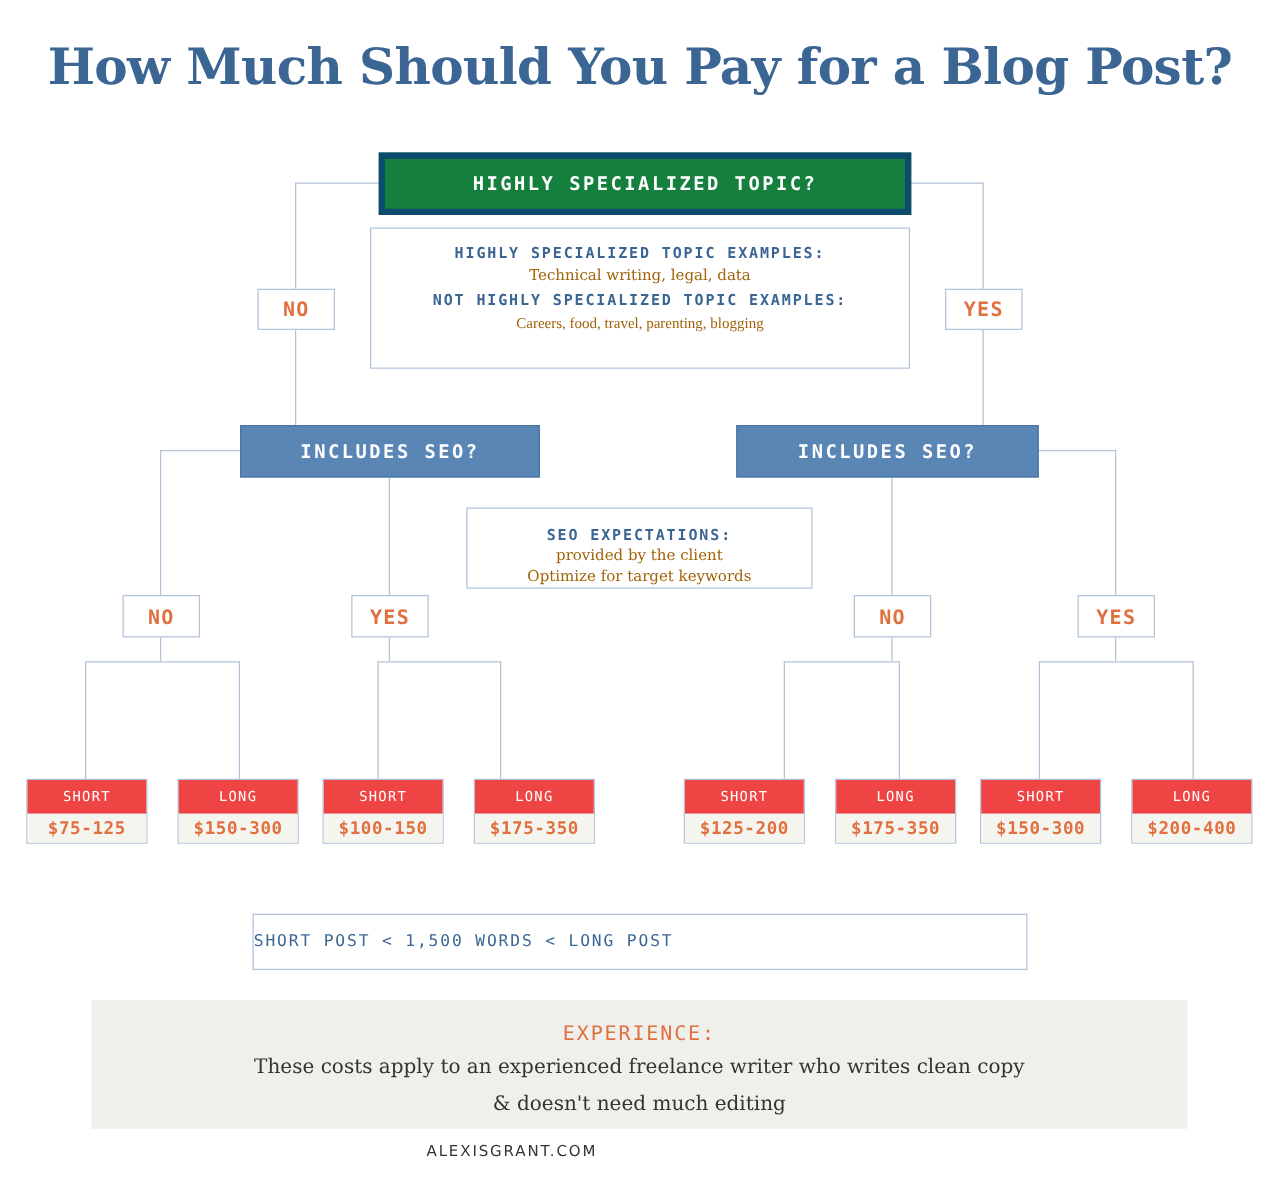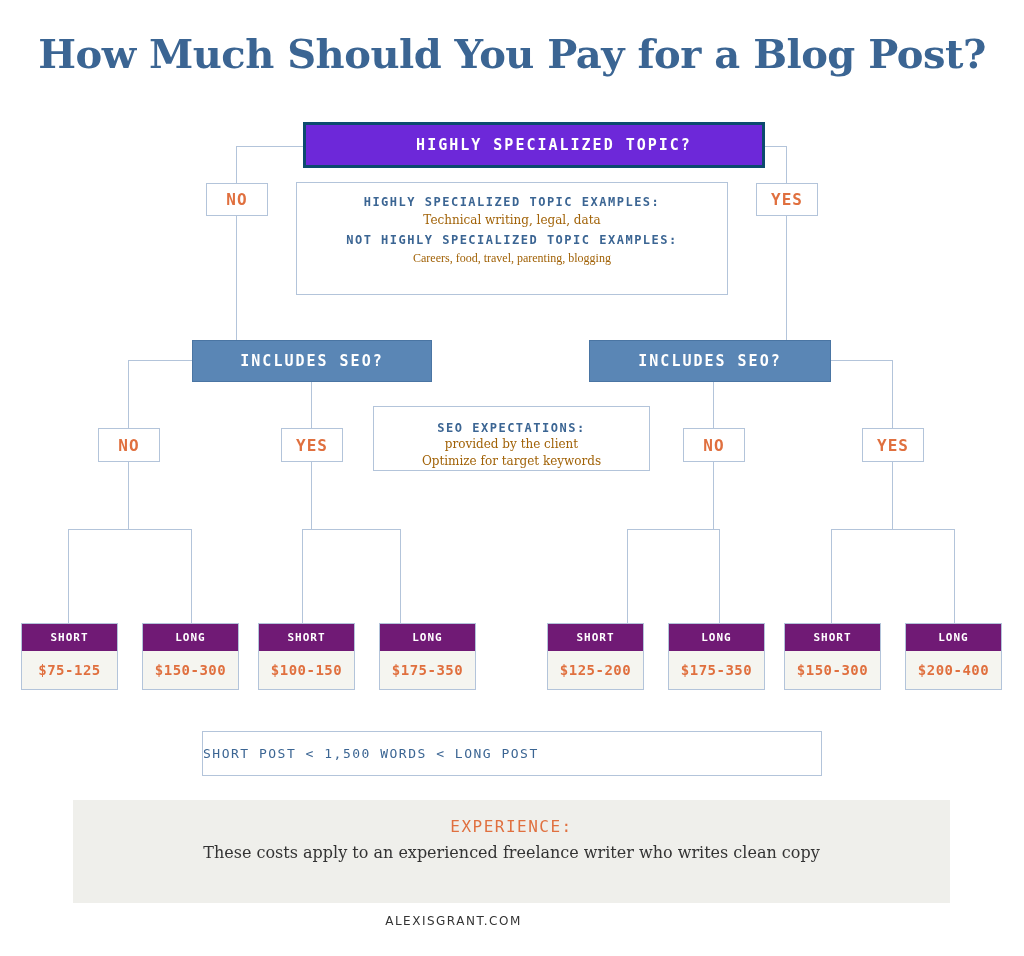--- a/index.html
+++ b/index.html
@@ -9,51 +9,51 @@
     font-family: "DejaVu Serif", serif; font-weight: bold; font-size: 40px;
     color: #3b6593; letter-spacing: -0.5px;
   }
   .line { position: absolute; background: #b3c4da; }
   .qbox {
     position: absolute; color: #ffffff; text-align: center;
     font-family: "DejaVu Sans Mono", monospace; font-weight: bold;
     letter-spacing: 2px; font-size: 15px;
     display: flex; align-items: center; justify-content: center;
   }
-  .qbox.light { background: #6d28d9; border: 3px solid #0c4a6e; padding-left: 40px; }
+  .qbox.light { background: #15803d; border: 5px solid #0c4a6e; }
   .qbox.mid { background: #5a86b5; border: 1px solid #4a75a3; }
   .ans {
     position: absolute; background: #ffffff; border: 1px solid #b3c4da;
     color: #e0703f; font-family: "DejaVu Sans Mono", monospace; font-weight: bold;
     font-size: 16px; letter-spacing: 1px;
-    display: flex; align-items: center; justify-content: center;
+    display: flex; align-items: center; justify-content: center; margin-top: 48px;
   }
   .info {
     position: absolute; background: #ffffff; border: 1px solid #b3c4da;
     text-align: center; box-sizing: border-box;
   }
   .info .head {
     font-family: "DejaVu Sans Mono", monospace; font-weight: bold;
     color: #3b6593; font-size: 12px; letter-spacing: 1.5px;
   }
   .info .body {
     font-family: "DejaVu Serif", serif; color: #a16207; font-size: 12px;
   }
   .leaf {
     position: absolute; width: 97px; border: 1px solid #b3c4da;
     box-sizing: border-box;
   }
   .leaf .lbl {
-    background: #701a75; color: #ffffff; height: 27px;
+    background: #ef4444; color: #ffffff; height: 27px;
     display: flex; align-items: center; justify-content: center;
-    font-family: "DejaVu Sans Mono", monospace; font-weight: bold;
+    font-family: "DejaVu Sans Mono", monospace; font-weight: normal;
     font-size: 11px; letter-spacing: 1px;
   }
   .leaf .price {
-    background: #f5f5f0; color: #e0703f; height: 38px;
+    background: #f5f5f0; color: #e0703f; height: 23px;
     display: flex; align-items: center; justify-content: center;
     font-family: "DejaVu Sans Mono", monospace; font-weight: bold;
     font-size: 14px; letter-spacing: 0.5px;
   }
   .legend {
     position: absolute; left: 202px; top: 731px; width: 620px; height: 45px;
     border: 1px solid #b3c4da; box-sizing: border-box; background: #fff;
     display: flex; align-items: center; justify-content: flex-start;
     font-family: "DejaVu Sans Mono", monospace; color: #3b6593;
     font-size: 13px; letter-spacing: 1.5px;
@@ -67,21 +67,20 @@
     color: #e0703f; font-size: 16px; letter-spacing: 1.5px;
   }
   .exp .body {
     margin-top: 4px; font-family: "DejaVu Serif", serif; color: #333;
     font-size: 16px; line-height: 26px;
   }
   .footer {
     position: absolute; left: 0; top: 914px; width: 819px; text-align: center;
     font-family: "DejaVu Sans", sans-serif; color: #333; font-size: 12px;
     letter-spacing: 1.5px;
-    padding-left: 44px;
   }
 </style>
 </head>
 <body>
 
 <div class="title">How Much Should You Pay for a Blog Post?</div>
 
 <div class="line" style="left:236px;top:146px;width:68px;height:1px;"></div>
 <div class="line" style="left:236px;top:146px;width:1px;height:194px;"></div>
 <div class="line" style="left:720px;top:146px;width:67px;height:1px;"></div>
@@ -184,15 +183,16 @@
   <div class="price">$200-400</div>
 </div>
 
 <div class="legend">
   <span>SHORT POST &lt; 1,500 WORDS &lt; LONG POST</span>
 </div>
 
 <div class="exp">
   <div class="head">EXPERIENCE:</div>
   <div class="body">These costs apply to an experienced freelance writer who writes clean copy</div>
+  <div class="body">&amp; doesn't need much editing</div>
 </div>
 
 <div class="footer">ALEXISGRANT.COM</div>
 
 </body></html>

